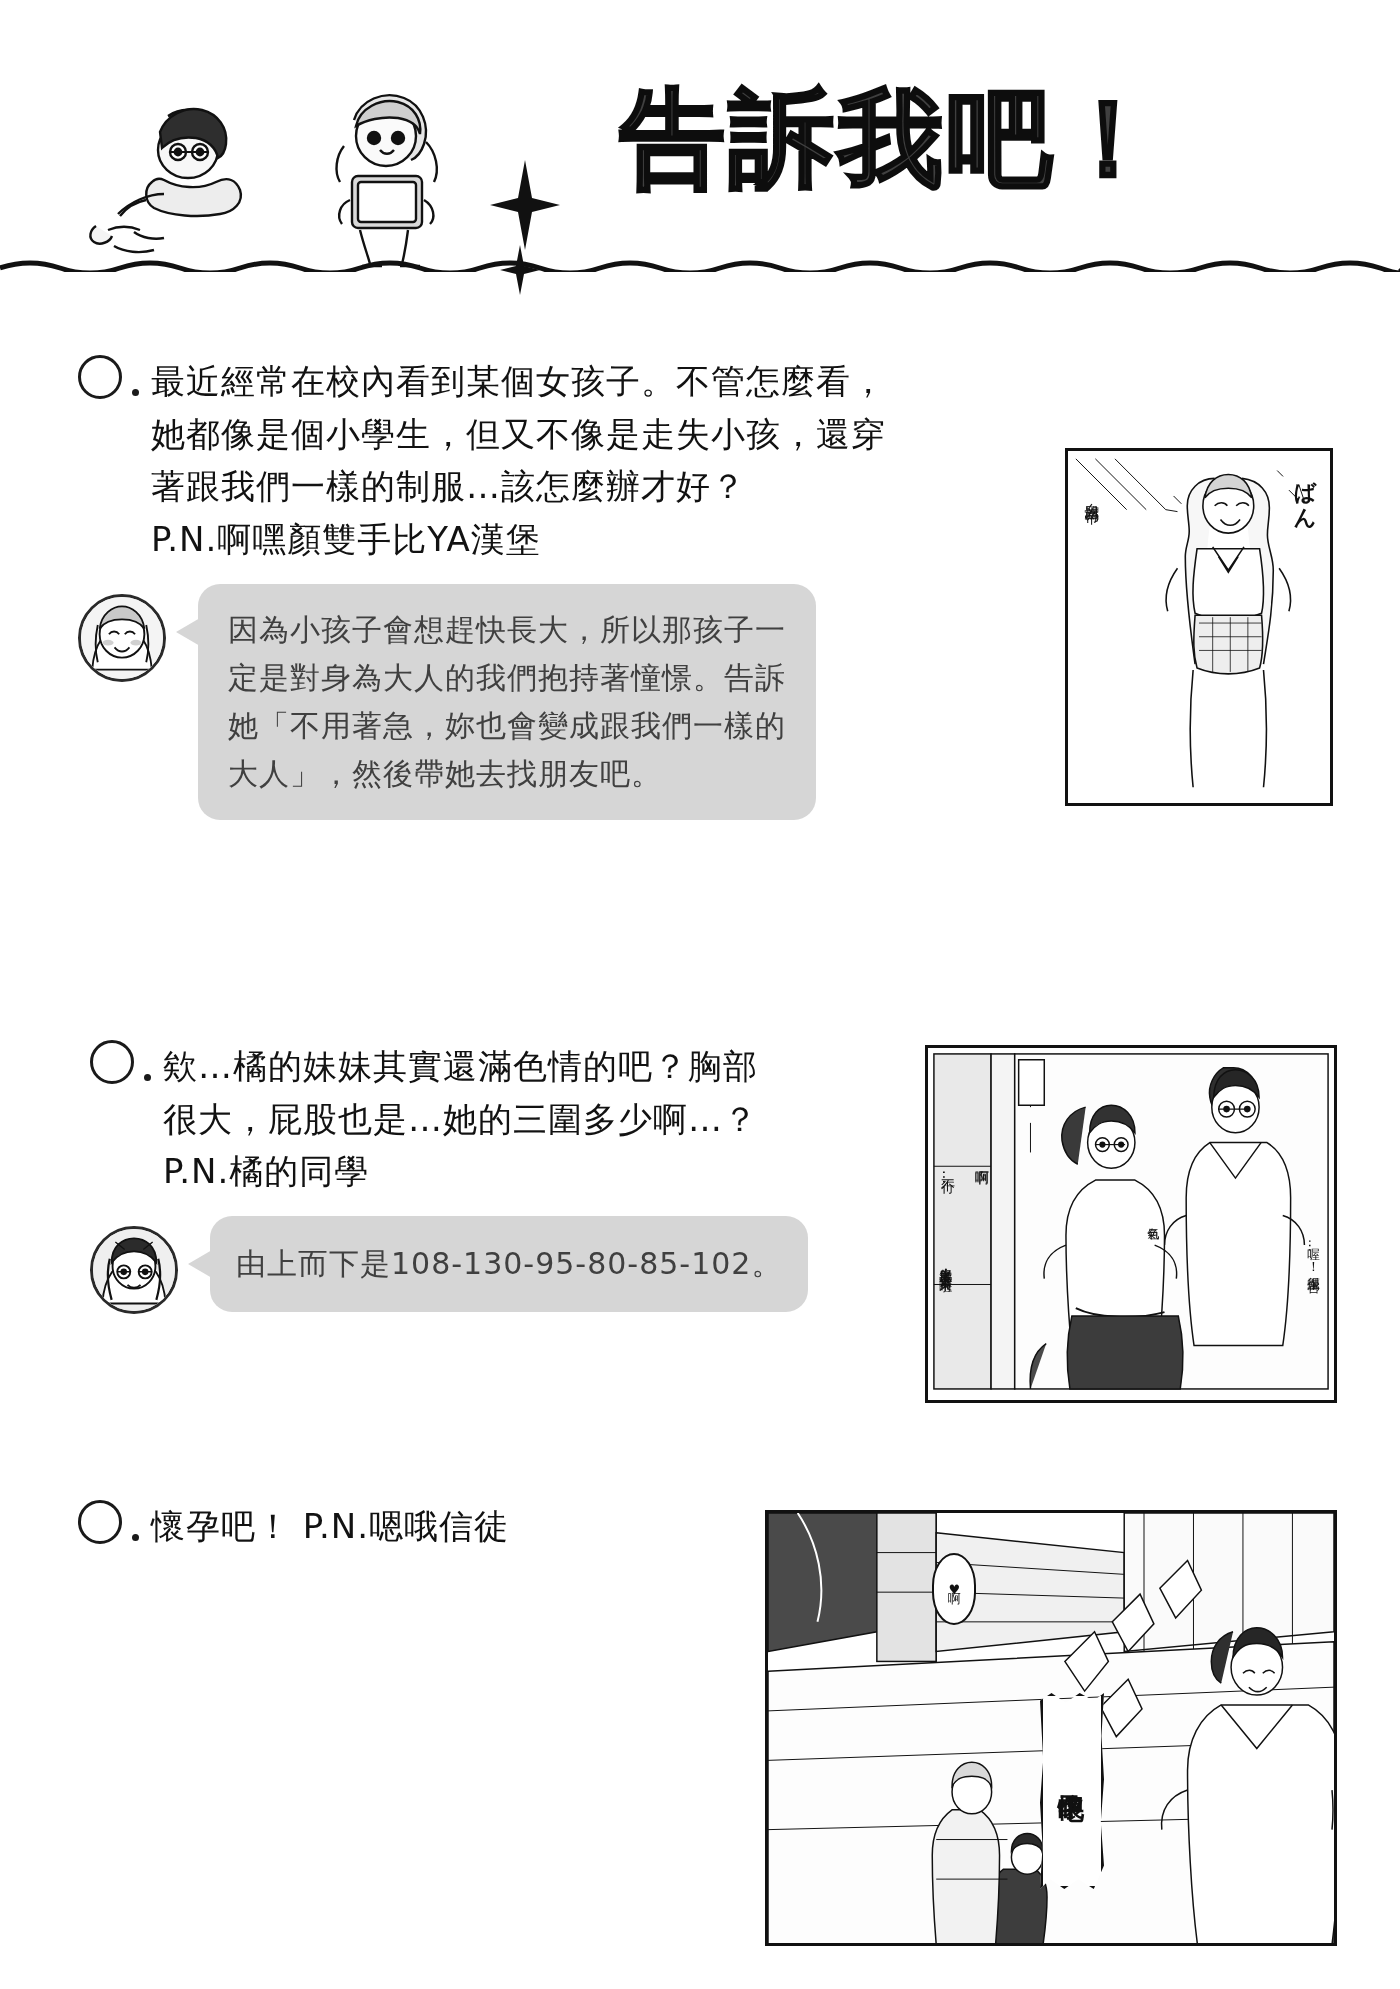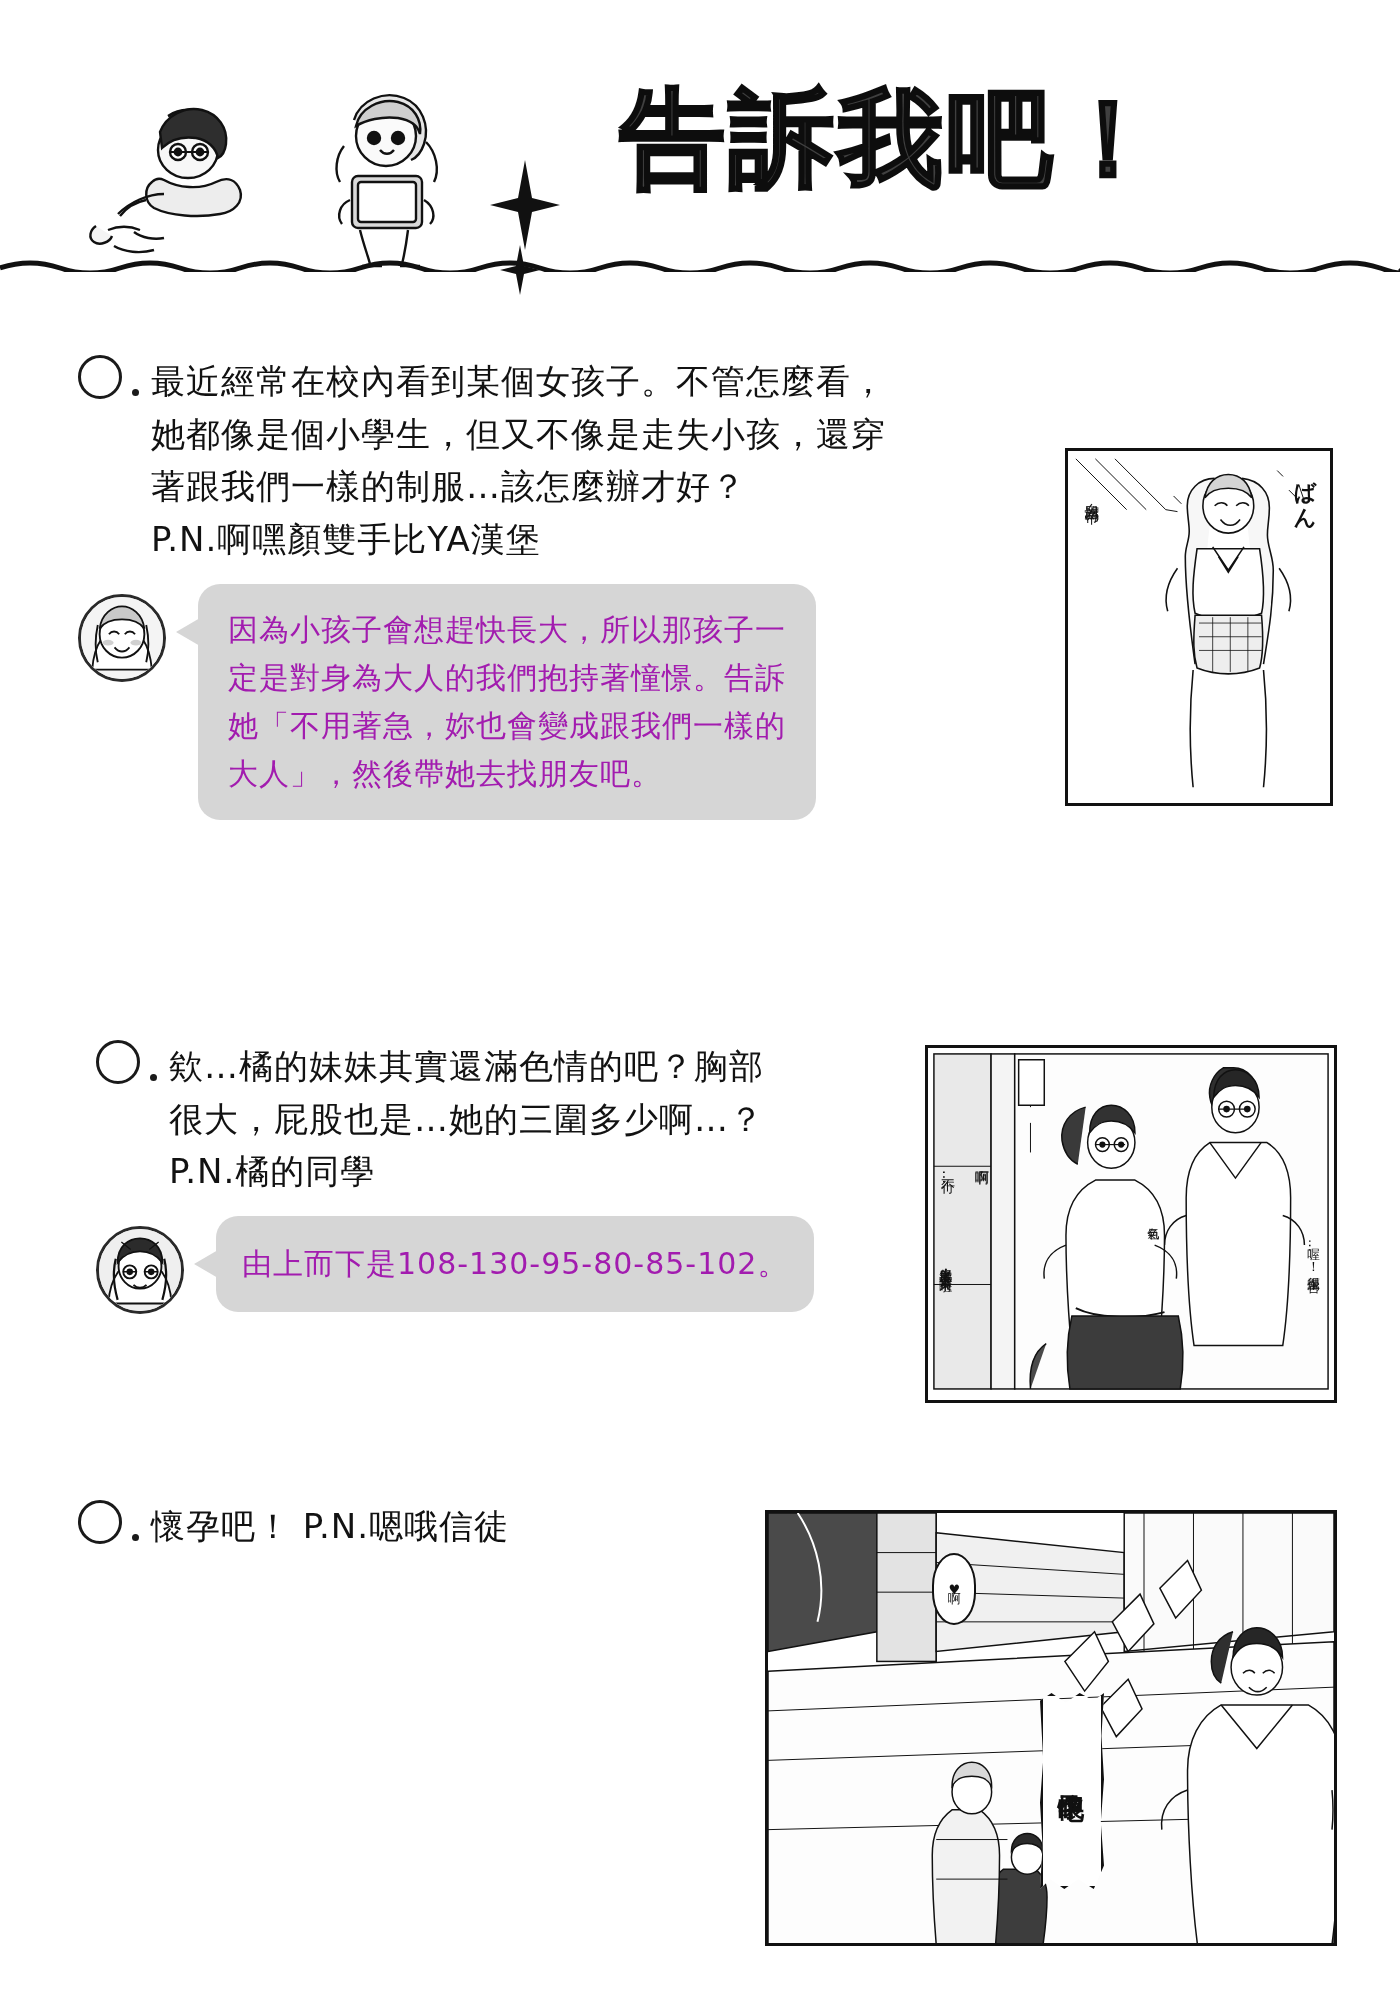--- a/index.html
+++ b/index.html
@@ -97,21 +97,21 @@
 
   .bubble {
     position: relative;
     background: #d6d6d6;
     border-radius: 22px;
     padding: 22px 30px;
     margin-left: 32px;
     font-size: 30px;
     line-height: 1.6;
     letter-spacing: 1px;
-    color: #a21caf;
+    color: #404040;
     white-space: pre-line;
     max-width: 820px;
   }
   .bubble::before {
     content: "";
     position: absolute;
     left: -22px;
     top: 34px;
     width: 0; height: 0;
     border-top: 14px solid transparent;
@@ -159,21 +159,21 @@
     font-weight: 700;
     font-size: 26px;
     letter-spacing: 3px;
     text-align: center;
     display: flex; align-items: center; justify-content: center;
     color: #111;
   }
 
   
   #block1 { position: absolute; left: 78px; top: 355px; width: 1000px; }
-  #block2 { position: absolute; left: 96px; top: 1040px; width: 800px; }
+  #block2 { position: absolute; left: 90px; top: 1040px; width: 800px; }
   #block3 { position: absolute; left: 78px; top: 1500px; width: 700px; }
 
   #panel1 { left: 1065px; top: 448px; width: 268px; height: 358px; }
   #panel2 { left: 925px; top: 1045px; width: 412px; height: 358px; }
   #panel3 { left: 765px; top: 1510px; width: 572px; height: 436px; }
 
   .panel-label-v {
     position: absolute;
     writing-mode: vertical-rl;
     font-size: 15px;

